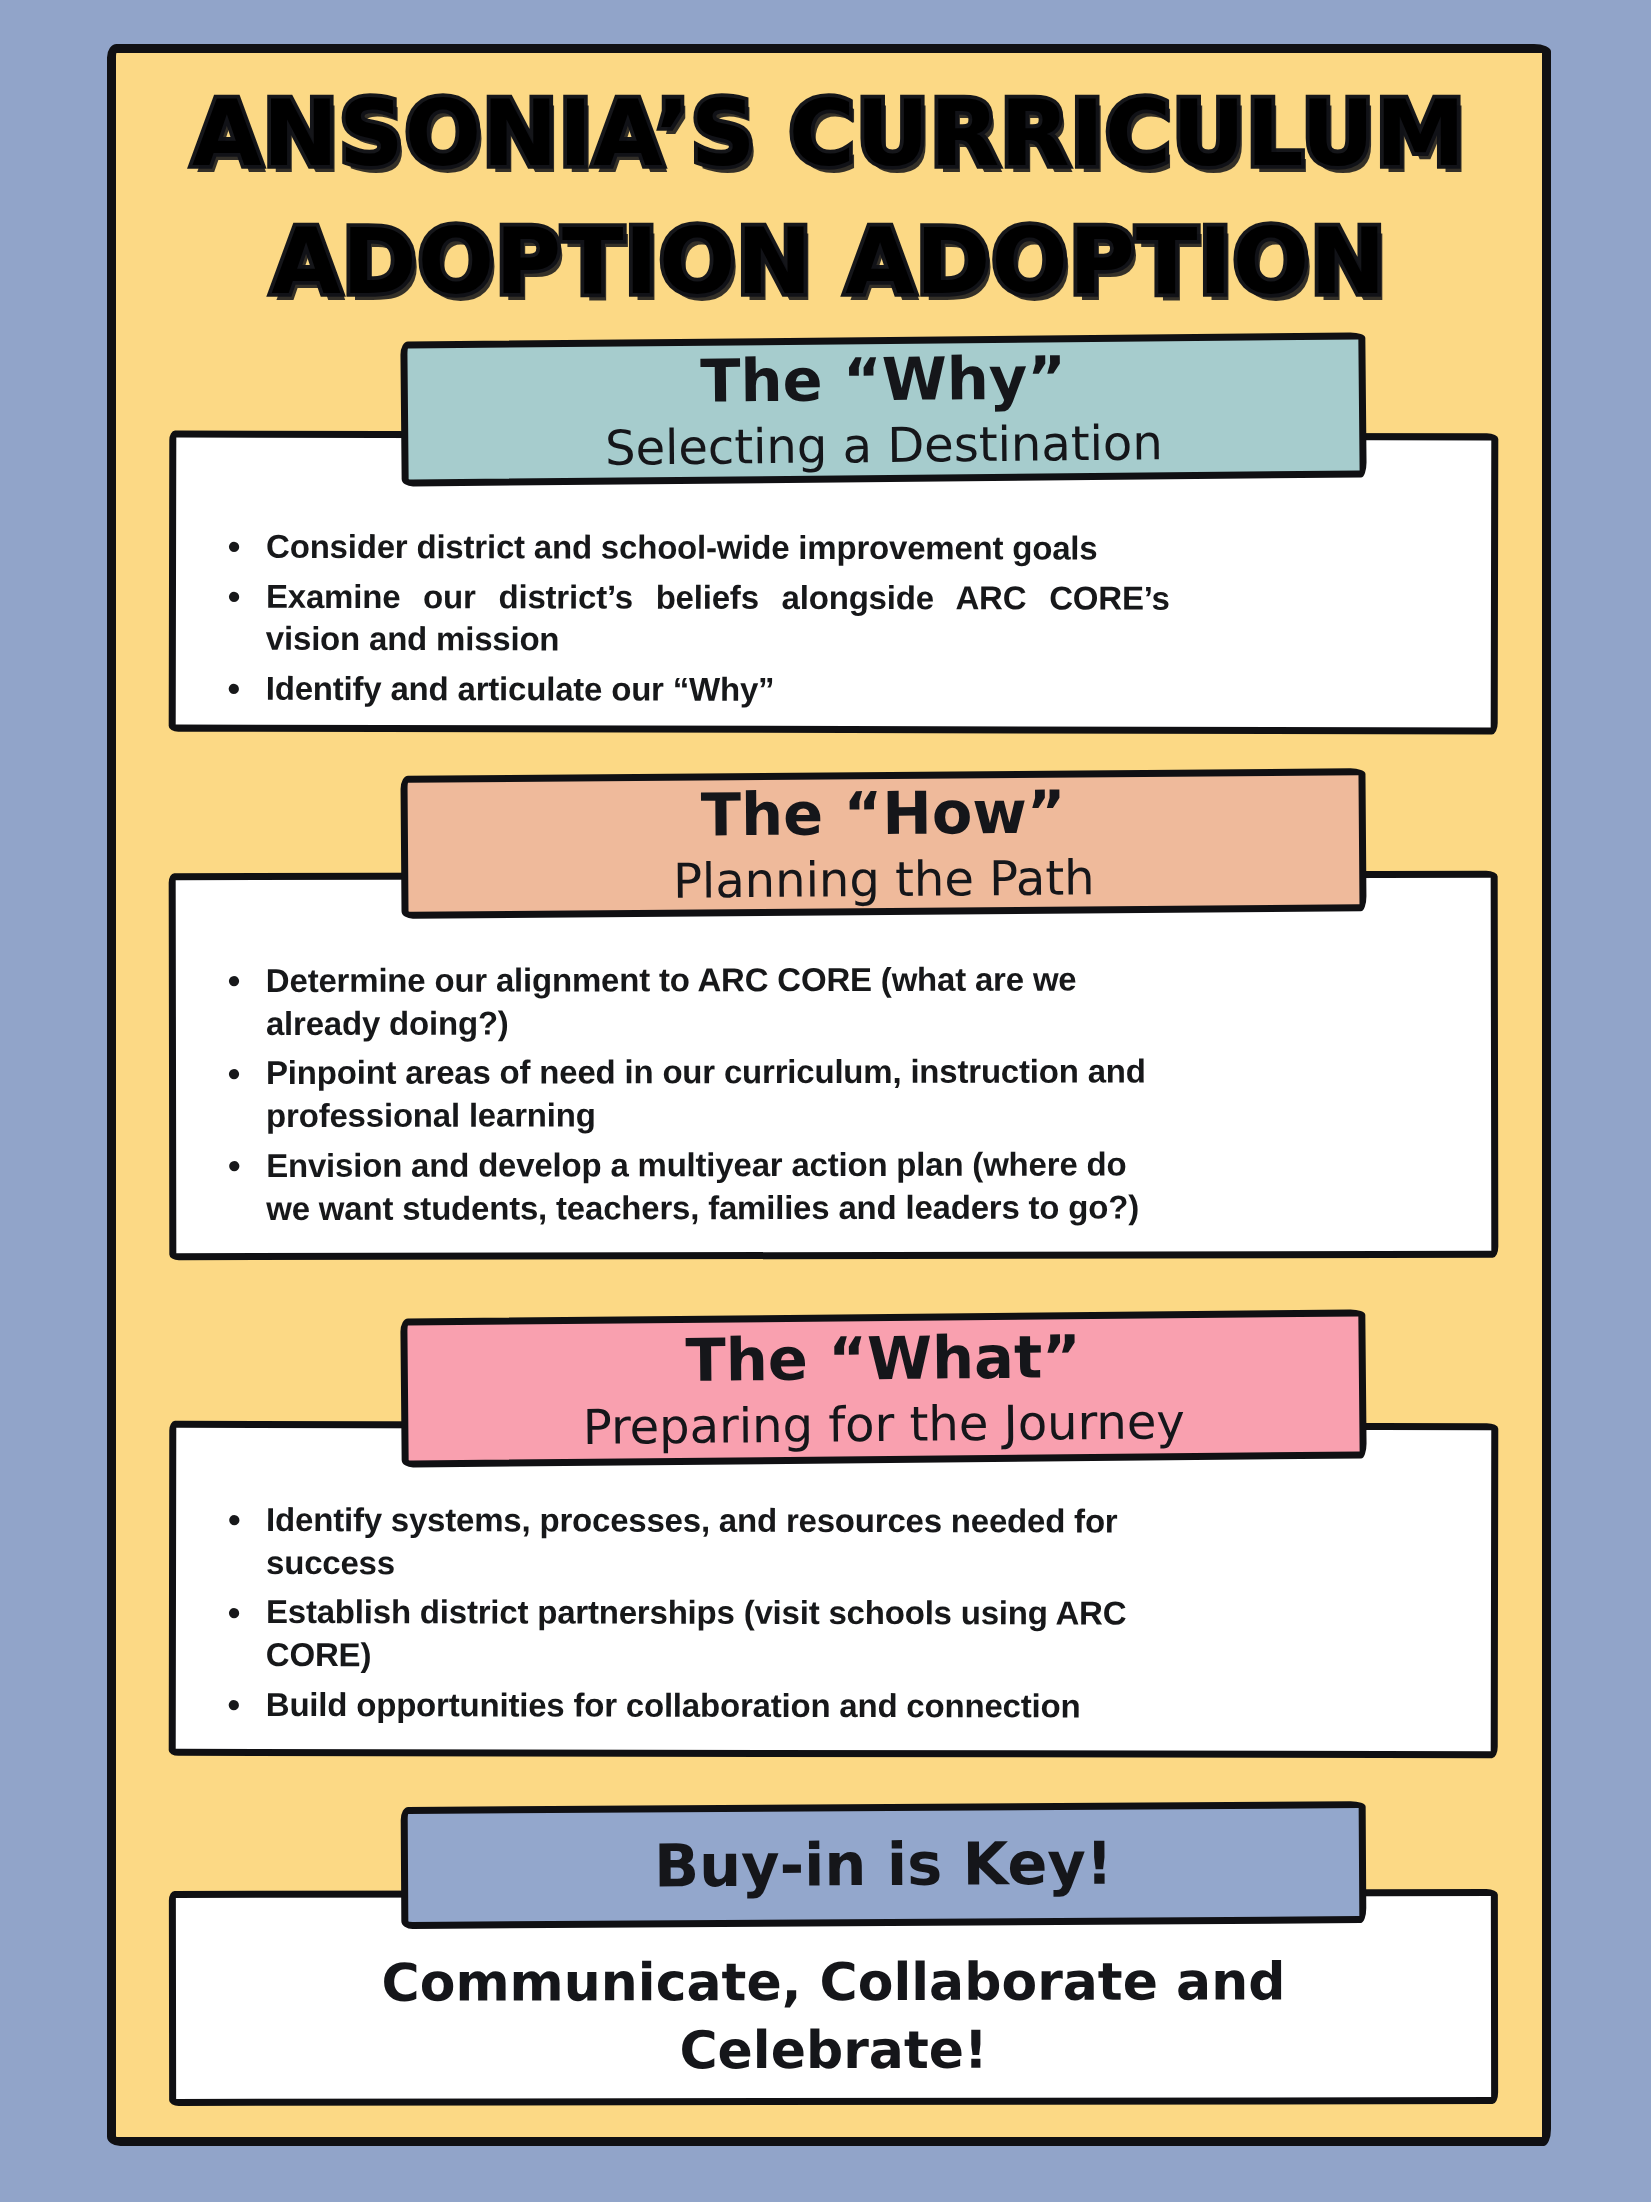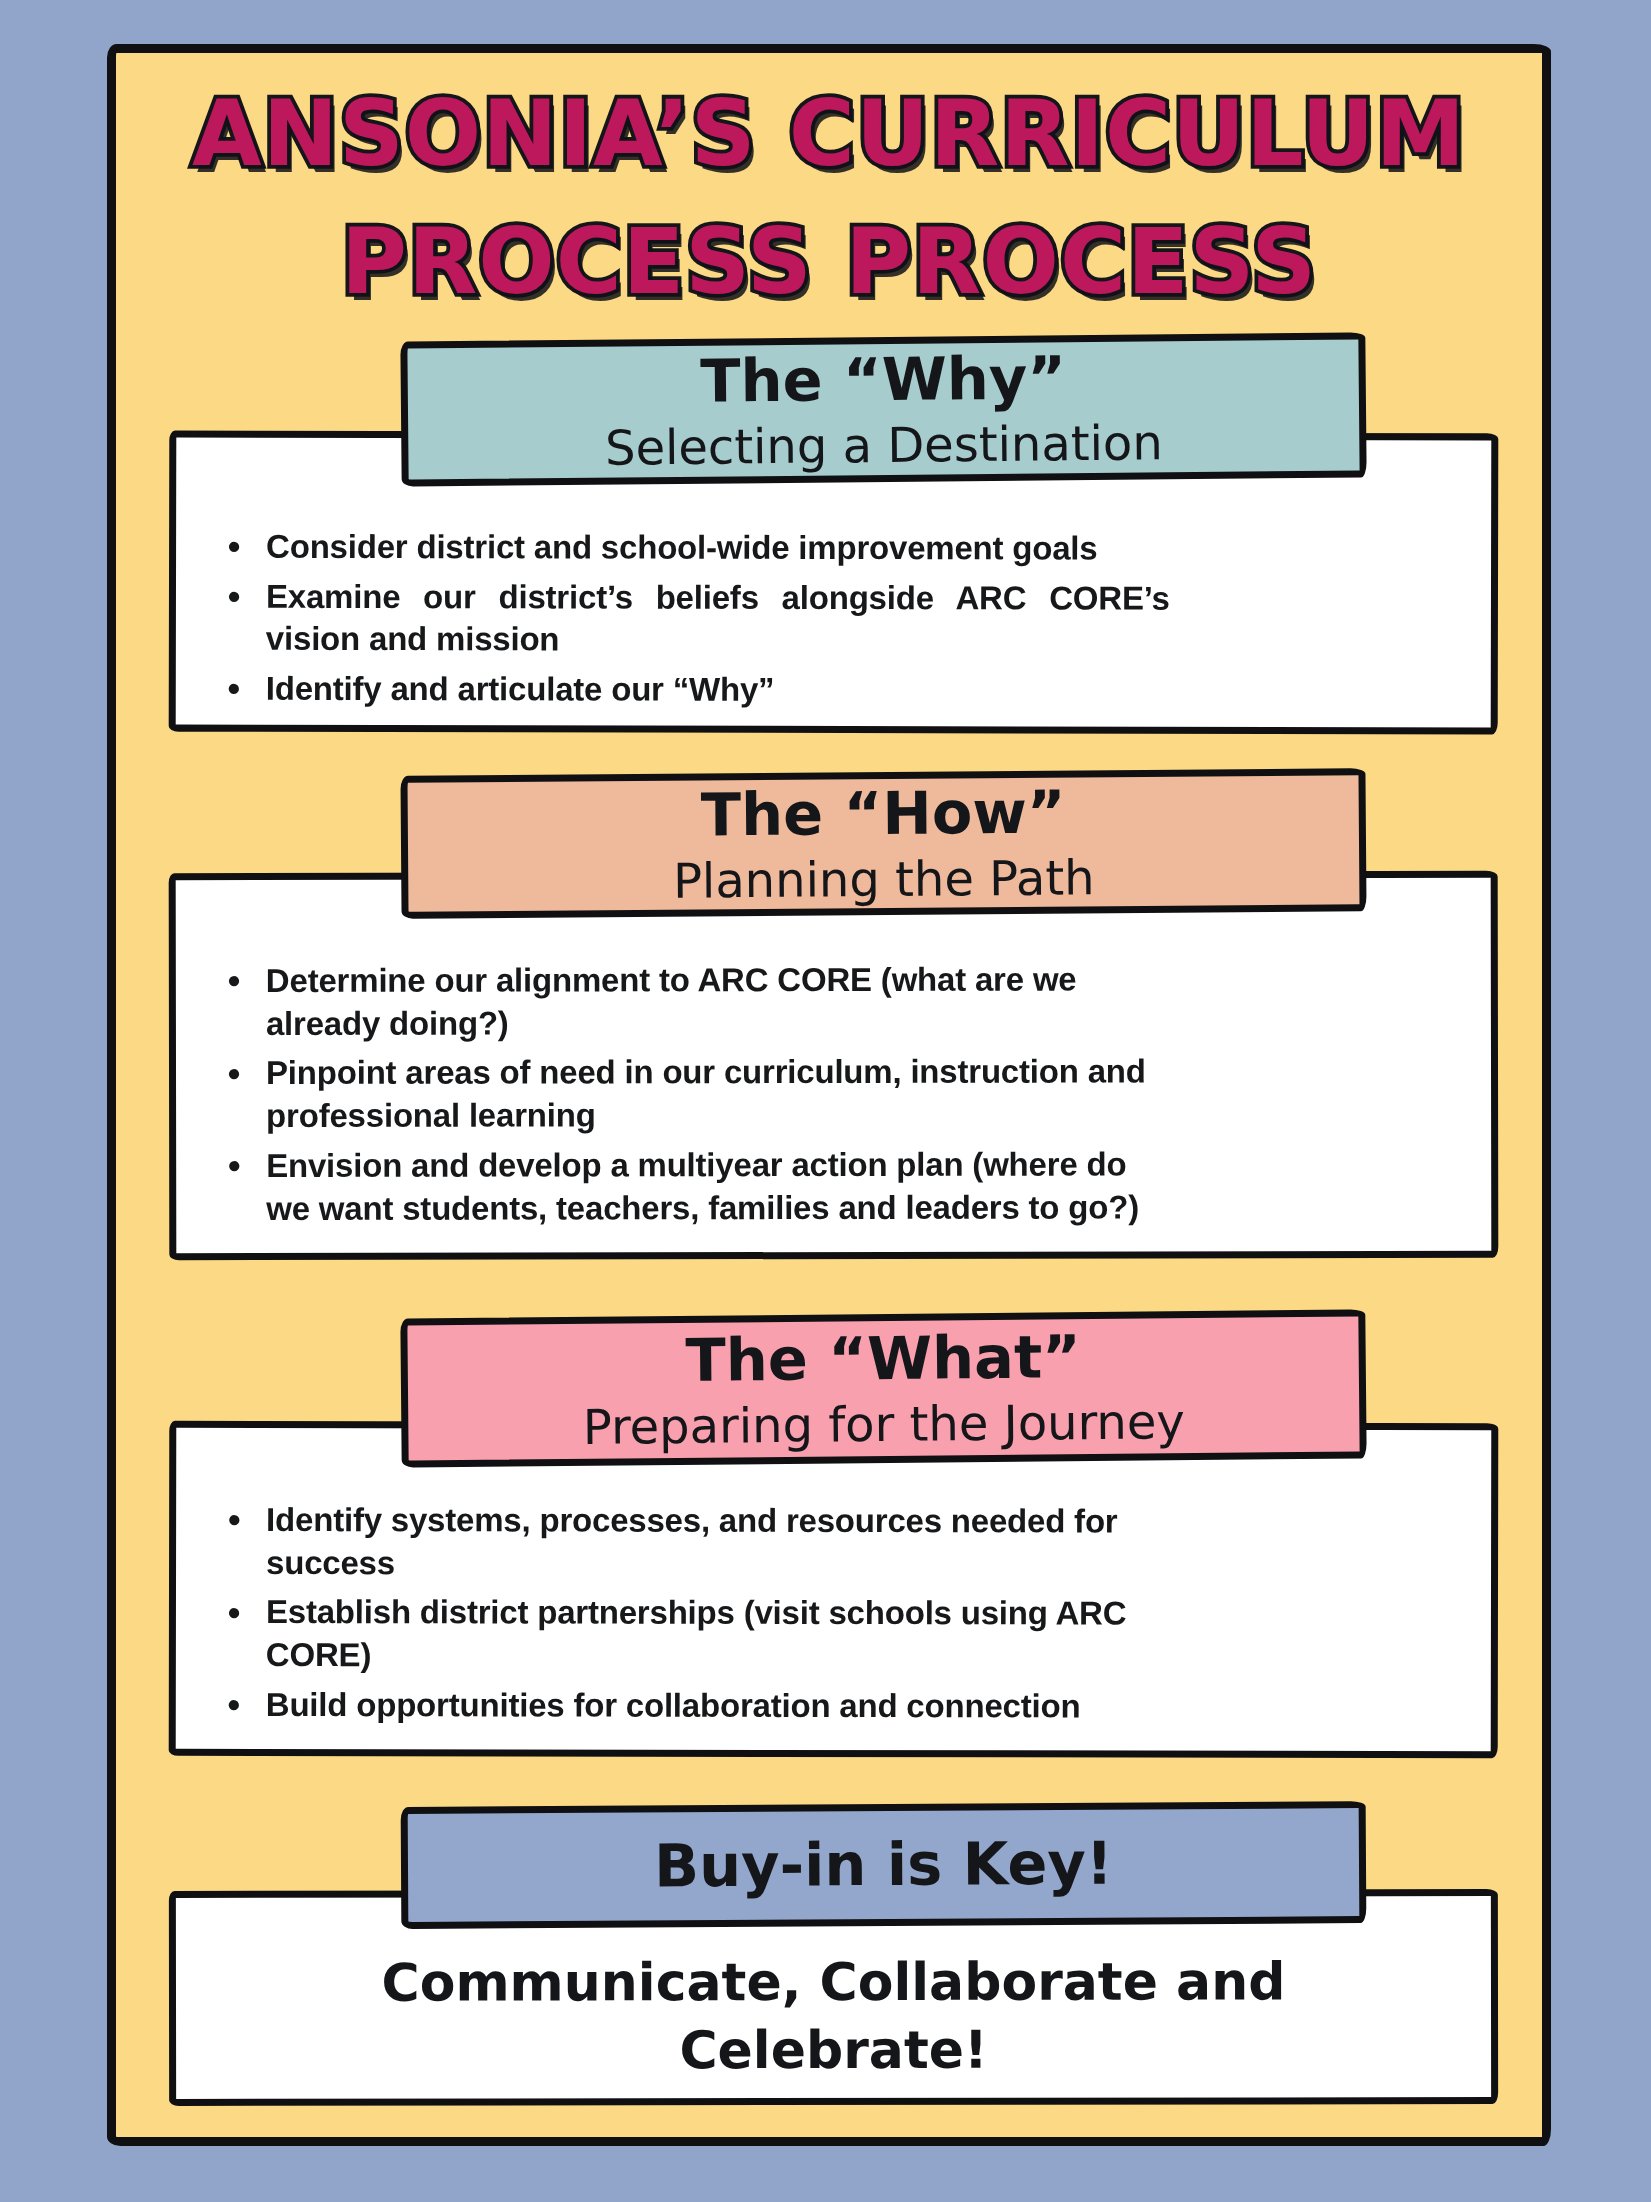--- a/index.html
+++ b/index.html
@@ -10,21 +10,21 @@
   }
   .card{
     position:absolute;left:107px;top:44px;width:1426px;height:2084px;
     background:#fcd985;border:9.6px solid #101013;box-sizing:content-box;
     border-radius:9.6px 17px 7.6px 13.4px / 13.4px 7.6px 17px 9.6px;
   }
   .poster-title{
     position:absolute;top:17px;left:0;right:0;text-align:center;
     font-family:"DejaVu Sans","Liberation Sans",sans-serif;
     font-weight:bold;font-size:90px;line-height:1.42;letter-spacing:1px;
-    color:#be185d;
+    color:#000000;
     -webkit-text-stroke:7.6px #15161a;
     paint-order:stroke fill;
     text-shadow:4.8px 6.7px 0 rgba(16,18,24,.85);
   }
   .hdr{
     position:absolute;left:285px;width:965px;box-sizing:border-box;
     border:7.6px solid #101013;z-index:3;
     display:flex;flex-direction:column;align-items:center;justify-content:center;
     text-align:center;color:#15161a;
     border-radius:7.6px 15.3px 5.7px 11.5px / 13.4px 5.7px 15.3px 7.6px;
@@ -67,21 +67,21 @@
     white-space:pre-line;
   }
 </style>
 </head>
 <body>
 
 <div class="card">
 
   <div class="poster-title">
     <div>ANSONIA’S CURRICULUM</div>
-    <div>PROCESS PROCESS</div>
+    <div>ADOPTION ADOPTION</div>
   </div>
 
   <div class="hdr hdr-why">
     <div class="l1">The “Why”</div>
     <div class="l2">Selecting a Destination</div>
   </div>
   <div class="wbox wbox-why">
     <ul class="bullets">
       <li>Consider district and school-wide improvement goals</li>
       <li class="spread">Examine our district’s beliefs alongside ARC CORE’s

